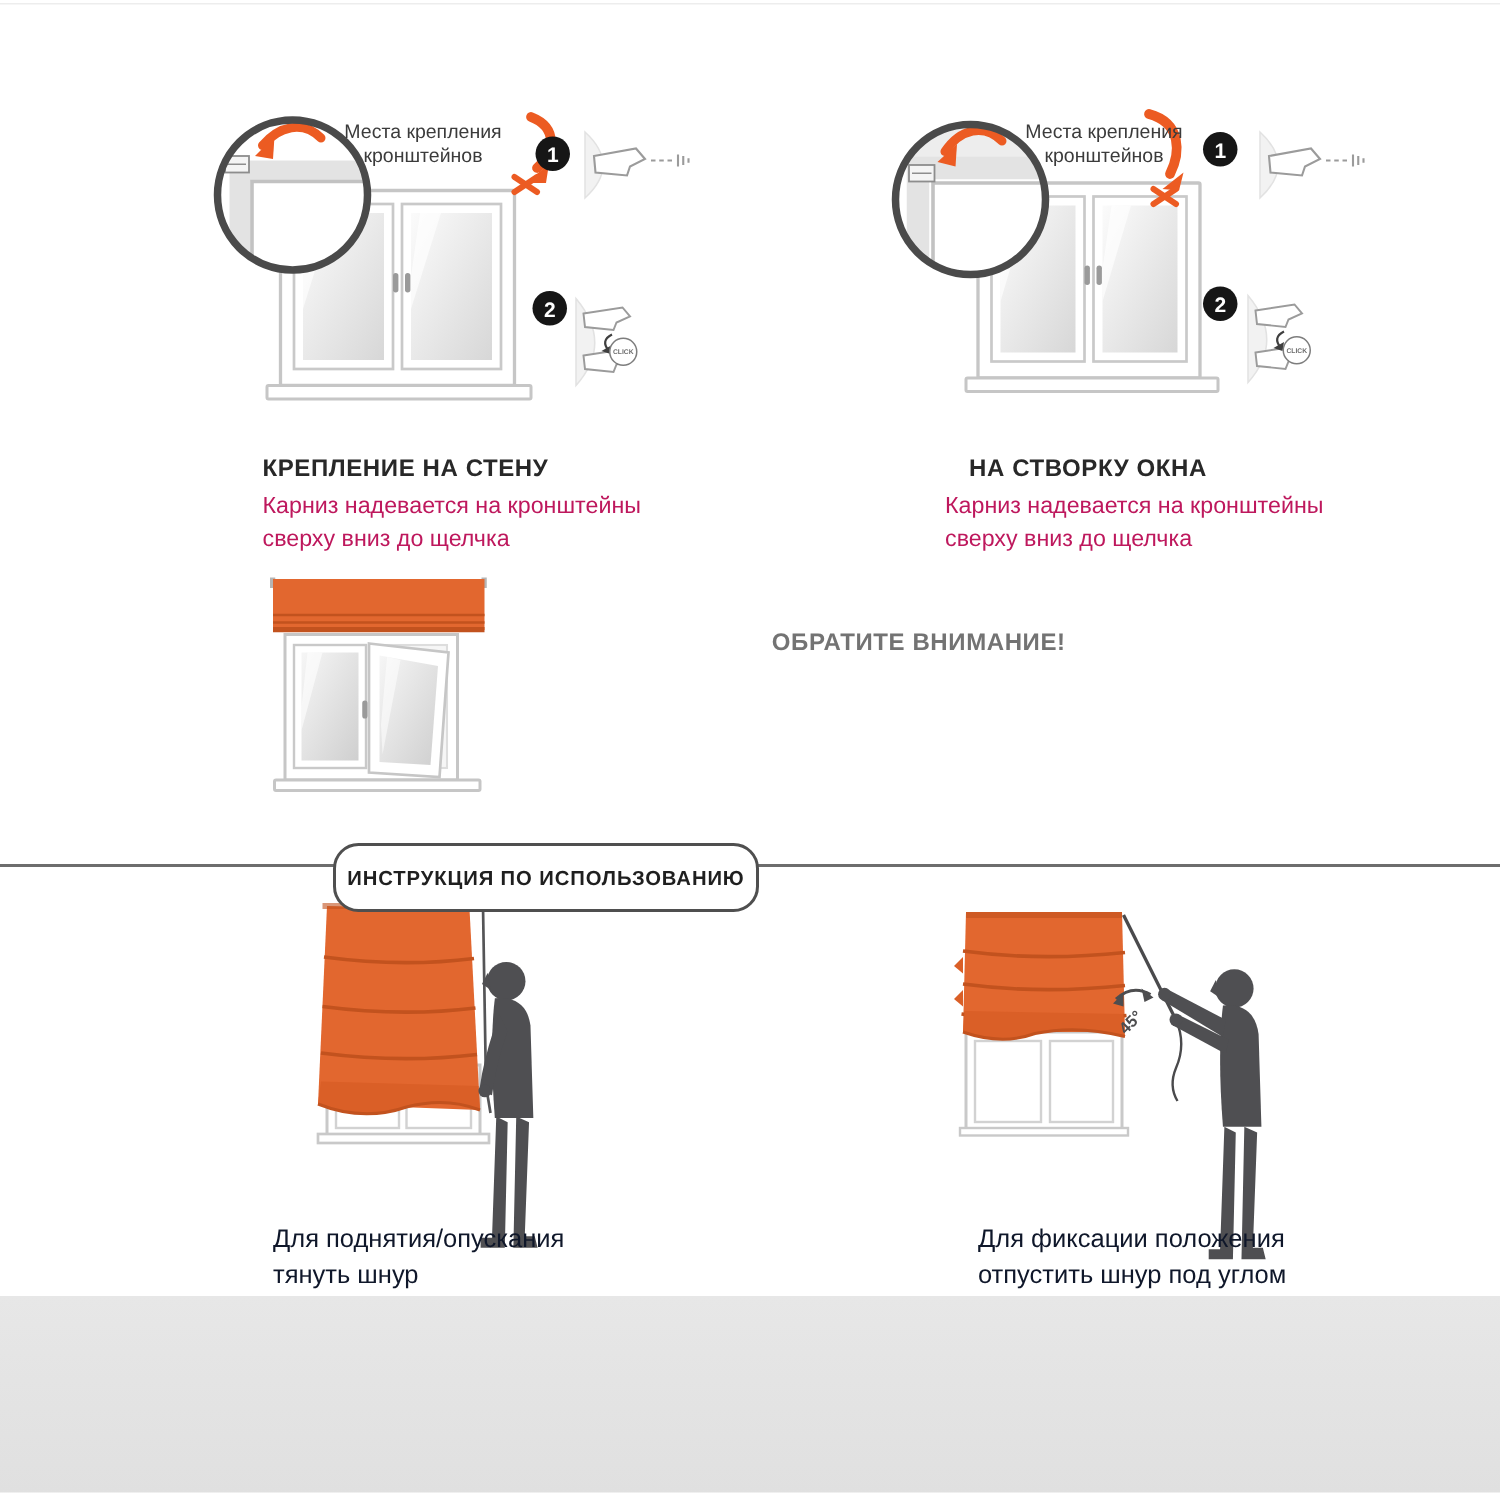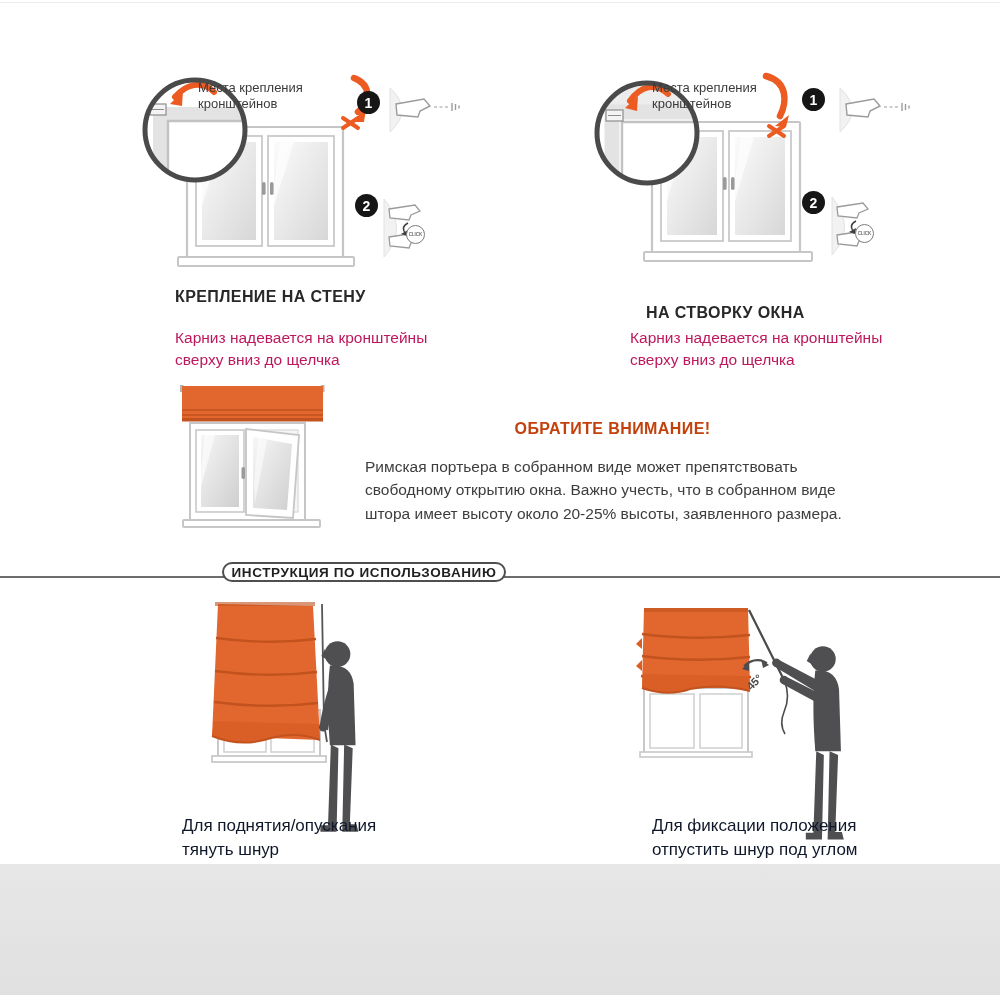--- a/index.html
+++ b/index.html
@@ -4,34 +4,34 @@
 <style>
   html,body{margin:0;padding:0;background:#fff;}
   .canvas{
     position:relative;width:1000px;height:1000px;background:#ffffff;overflow:hidden;
     font-family:"Liberation Sans", sans-serif;color:#2e2e2e;
   }
   .abs{position:absolute;}
   .preline{white-space:pre-line;}
   .hairline{left:0;top:2px;width:1000px;height:1px;background:#ededed;}
   
-  .bracket-label{width:168px;font-size:13px;line-height:1.2;color:#3b3b3b;}
+  .bracket-label{width:168px;text-align:center;font-size:13px;line-height:1.2;color:#3b3b3b;}
   .col-heading{font-size:16px;font-weight:700;letter-spacing:.4px;color:#282828;}
   .col-body{font-size:15.5px;line-height:1.45;color:#be185d;}
-  .notice-heading{width:495px;text-align:center;font-size:16px;font-weight:700;letter-spacing:.4px;color:#c2410c;}
+  .notice-heading{width:495px;text-align:center;font-size:16px;font-weight:700;letter-spacing:.4px;color:#737373;}
   .notice-body{width:500px;font-size:15.5px;line-height:1.5;color:#3d3d3d;}
   .caption{font-size:17px;line-height:1.42;color:#0f172a;margin-top:14px;}
   
   .badge{width:23px;height:23px;border-radius:50%;background:#161616;color:#ffffff;
          font-size:14px;font-weight:700;display:flex;align-items:center;justify-content:center;}
   .click-circle{width:17px;height:17px;border-radius:50%;border:1px solid #7d7d7d;color:#6d6d6d;
          font-size:4.5px;font-weight:700;display:flex;align-items:center;justify-content:center;background:#fff;}
   
   .divider-line{left:0;top:576px;width:1000px;height:2px;background:#6d6d6d;}
-  .divider-pill{left:222px;top:562px;width:284px;height:20px;background:#ffffff;border:2px solid #4f4f4f;
+  .divider-pill{left:222px;top:562px;width:284px;height:46px;background:#ffffff;border:2px solid #4f4f4f;
          border-radius:17px;box-sizing:border-box;display:flex;align-items:center;justify-content:center;
          font-size:13.5px;font-weight:700;letter-spacing:.6px;color:#1f1f1f;z-index:3;}
   .angle-label{font-size:11px;font-weight:700;color:#4d4d4f;transform:rotate(-45deg);}
   .floor-band{left:0;top:864px;width:1000px;height:131px;background:linear-gradient(180deg,#e7e7e7,#e0e0e0);}
   svg{display:block;}
 </style>
 </head>
 <body>
 
 <div class="canvas">
@@ -100,21 +100,21 @@
       <path d="M31 20 q-8 4 -2 11" stroke="#3f3f3f" stroke-width="1.5" fill="none"></path>
       <polygon points="30,33 24,31 31,27" fill="#3f3f3f"></polygon>
     </g>
   </svg>
 
   <div class="abs bracket-label preline" style="left:198px;top:80px;">Места крепления
 кронштейнов</div>
   <div class="abs badge" style="left:357px;top:91px;">1</div>
   <div class="abs badge" style="left:355px;top:194px;">2</div>
   <div class="abs click-circle" style="left:406px;top:225px;">CLICK</div>
-  <div class="abs col-heading" style="left:175px;top:288px;">КРЕПЛЕНИЕ НА СТЕНУ</div>
+  <div class="abs col-heading" style="left:175px;top:304px;">КРЕПЛЕНИЕ НА СТЕНУ</div>
   <div class="abs col-body preline" style="left:175px;top:327px;">Карниз надевается на кронштейны
 сверху вниз до щелчка</div>
 
   <svg class="abs" style="left:580px;top:60px;" width="330" height="232" viewBox="0 0 330 232">
     <defs>
       <linearGradient id="glassB" x1="0" y1="0" x2="1" y2="1">
         <stop offset="0" stop-color="#fbfbfb"></stop>
           <stop offset="1" stop-color="#d7d7d7"></stop>
       </linearGradient>
       <clipPath id="magClipB">
@@ -201,21 +201,20 @@
       <rect x="5" y="2" width="3.5" height="7" fill="#b5b5b5"></rect>
       <rect x="146" y="2" width="3.5" height="7" fill="#b5b5b5"></rect>
       <rect x="7" y="3" width="141" height="34" fill="#E2672F"></rect>
       <line x1="7" y1="27" x2="148" y2="27" stroke="#C2521E" stroke-width="1.6"></line>
       <line x1="7" y1="32" x2="148" y2="32" stroke="#C2521E" stroke-width="1.6"></line>
       <rect x="7" y="35" width="141" height="3.5" fill="#C2521E"></rect>
     </g>
   </svg>
 
   <div class="abs notice-heading" style="left:365px;top:420px;">ОБРАТИТЕ ВНИМАНИЕ!</div>
-  <div class="abs notice-body" style="left:365px;top:455px;">Римская портьера в собранном виде может препятствовать свободному открытию окна. Важно учесть, что в собранном виде штора имеет высоту около  20-25%  высоты, заявленного размера.</div>
 
   <div class="abs divider-line"></div>
   <div class="abs divider-pill">ИНСТРУКЦИЯ ПО ИСПОЛЬЗОВАНИЮ</div>
 
   <svg class="abs" style="left:158px;top:592px;" width="262" height="255" viewBox="0 0 262 255">
 
     <g>
       <rect x="60" y="118" width="102" height="48" fill="#ffffff" stroke="#c9c9c9" stroke-width="2"></rect>
       <rect x="66" y="124" width="42" height="36" fill="#ffffff" stroke="#d2d2d2" stroke-width="1.6"></rect>
       <rect x="113" y="124" width="43" height="36" fill="#ffffff" stroke="#d2d2d2" stroke-width="1.6"></rect>

